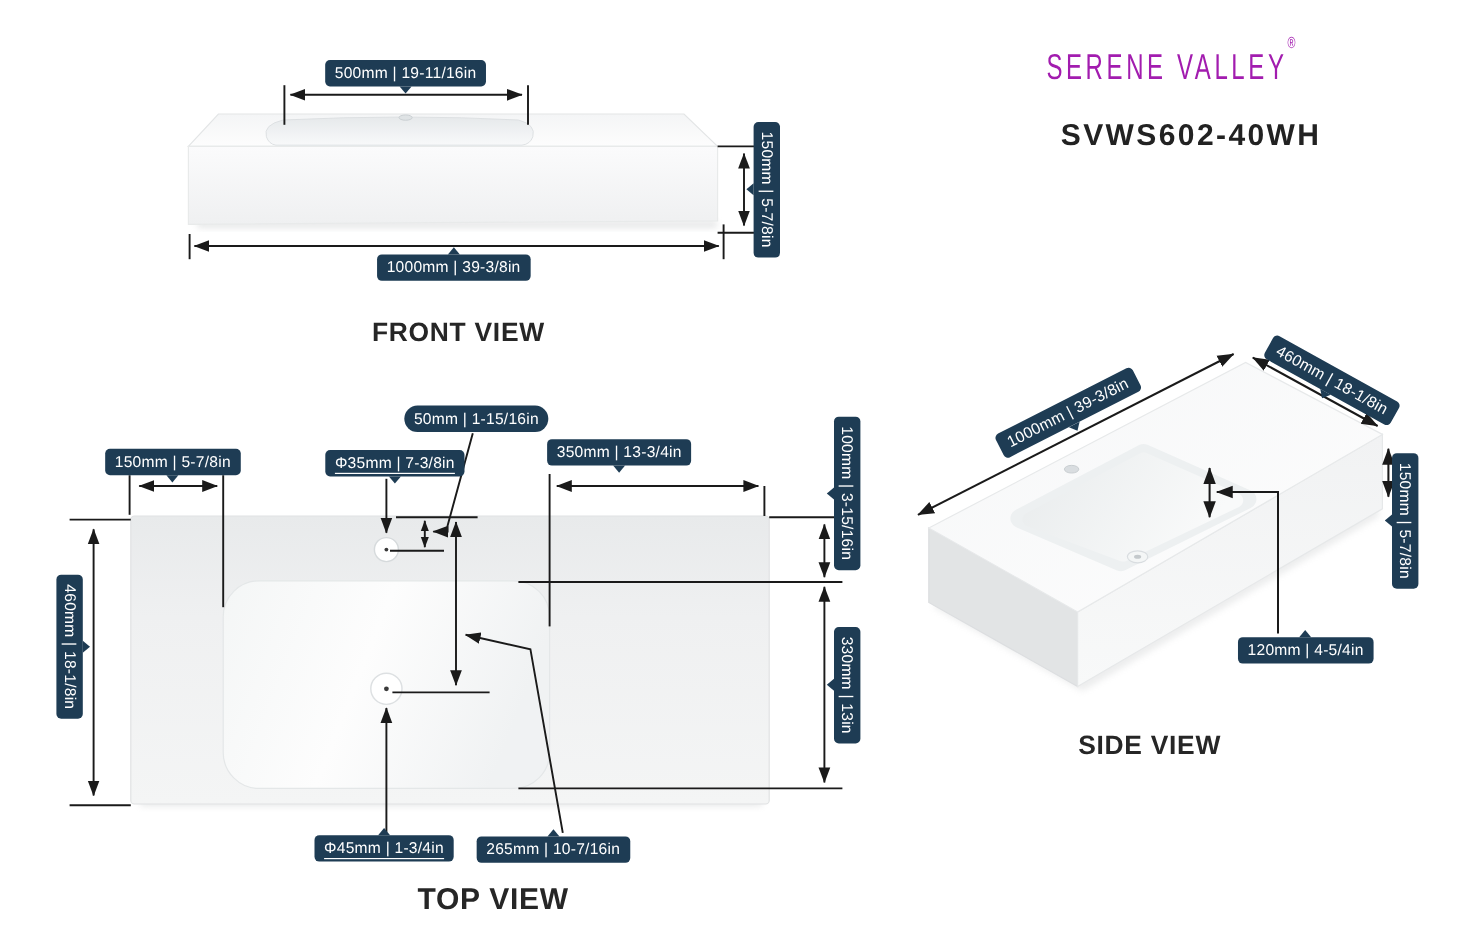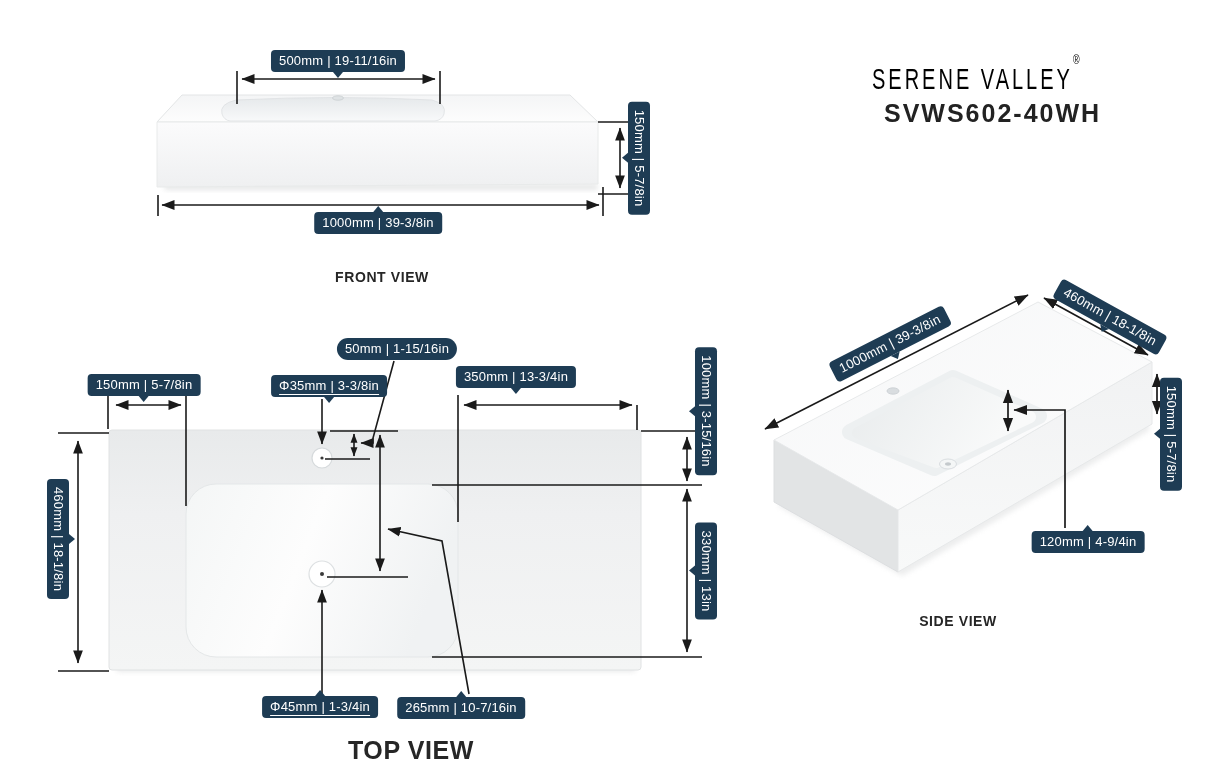--- a/index.html
+++ b/index.html
@@ -15,24 +15,24 @@
   .dim-label.rot90{transform:translate(-50%,-50%) rotate(90deg);}
   .dim-label.rneg27{transform:translate(-50%,-50%) rotate(-27deg);}
   .dim-label.r29{transform:translate(-50%,-50%) rotate(29deg);}
   .dim-label.tail-down::after{content:"";position:absolute;left:50%;top:100%;margin-left:-5px;
              border:5px solid transparent;border-bottom:none;border-top:6px solid var(--label-bg);}
   .dim-label.tail-up::before{content:"";position:absolute;left:50%;bottom:100%;margin-left:-5px;
              border:5px solid transparent;border-top:none;border-bottom:6px solid var(--label-bg);}
   .dim-label.ul span{border-bottom:1.5px solid #ffffff;padding-bottom:1px;}
 
   .view-title{position:absolute;z-index:3;transform:translate(-50%,-50%);
-              font-weight:700;color:#262626;letter-spacing:.6px;font-size:14px;}
+              font-weight:700;color:#262626;letter-spacing:.6px;font-size:22px;}
   .view-title.big{font-size:25px;}
 
-  .brand{position:absolute;left:872px;top:62px;z-index:3;color:#000000;}
+  .brand{position:absolute;left:872px;top:40px;z-index:3;color:#a21caf;}
   .brand-line{display:inline-block;font-size:20px;font-weight:400;letter-spacing:3px;
               transform:scaleY(1.5);transform-origin:left top;white-space:nowrap;}
   .brand-reg{font-size:9px;position:relative;top:-9px;letter-spacing:0;}
   .model{position:absolute;left:884px;top:99px;z-index:3;font-size:25px;font-weight:700;
          letter-spacing:2px;color:#222;white-space:nowrap;}
 </style>
 </head>
 <body>
 
 <div id="canvas" style="--label-bg: #1e3c54; --line: #1a1a1a; --label-text: #ffffff; --title-text: #262626; --sink-surface: #f5f6f6;">
@@ -170,34 +170,34 @@
     <path d="M1014,410 L1065,410 L1065,528" marker-start="url(#ah)"></path>
   </g>
 </svg>
 
 <div class="dim-label tail-down" style="left:338px;top:61px;"><span>500mm | 19-11/16in</span></div>
 <div class="dim-label rot90 tail-down" style="left:639px;top:158px;"><span>150mm | 5-7/8in</span></div>
 <div class="dim-label tail-up" style="left:378px;top:223px;"><span>1000mm | 39-3/8in</span></div>
 <div class="view-title" style="left:382px;top:277px;">FRONT VIEW</div>
 
 <div class="dim-label tail-down" style="left:144px;top:385px;"><span>150mm | 5-7/8in</span></div>
-<div class="dim-label ul tail-down" style="left:329px;top:386px;"><span>Φ35mm | 3-3/8in</span></div>
+<div class="dim-label ul tail-down" style="left:329px;top:386px;"><span>Φ35mm | 7-3/8in</span></div>
 <div class="dim-label" style="left:397px;top:349px;border-radius:11px;"><span>50mm | 1-15/16in</span></div>
 <div class="dim-label tail-down" style="left:516px;top:377px;"><span>350mm | 13-3/4in</span></div>
 <div class="dim-label rot90 tail-down" style="left:706px;top:411px;"><span>100mm | 3-15/16in</span></div>
 <div class="dim-label rot90 tail-down" style="left:706px;top:571px;"><span>330mm | 13in</span></div>
 <div class="dim-label rot90 tail-up" style="left:58px;top:539px;"><span>460mm | 18-1/8in</span></div>
 <div class="dim-label ul tail-up" style="left:320px;top:707px;"><span>Φ45mm | 1-3/4in</span></div>
 <div class="dim-label tail-up" style="left:461px;top:708px;"><span>265mm | 10-7/16in</span></div>
 <div class="view-title big" style="left:411px;top:750px;">TOP VIEW</div>
 
 <div class="dim-label rneg27 tail-down" style="left:890px;top:344px;"><span>1000mm | 39-3/8in</span></div>
 <div class="dim-label r29 tail-down" style="left:1110px;top:317px;"><span>460mm | 18-1/8in</span></div>
 <div class="dim-label rot90 tail-down" style="left:1171px;top:434px;"><span>150mm | 5-7/8in</span></div>
-<div class="dim-label tail-up" style="left:1088px;top:542px;"><span>120mm | 4-9/4in</span></div>
+<div class="dim-label tail-up" style="left:1088px;top:542px;"><span>120mm | 4-5/4in</span></div>
 <div class="view-title" style="left:958px;top:621px;">SIDE VIEW</div>
 
 <div class="brand">
   <span class="brand-line"><span>SERENE VALLEY</span><sup class="brand-reg">®</sup></span>
 </div>
 <div class="model">SVWS602-40WH</div>
 
 </div>
 
 </body></html>

